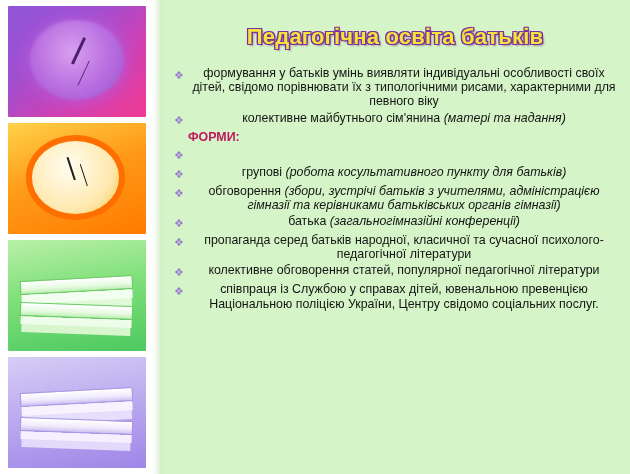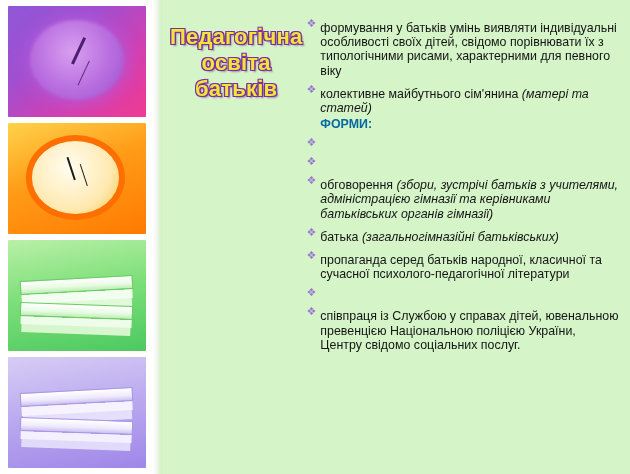--- a/index.html
+++ b/index.html
@@ -157,21 +157,21 @@
     height: 474px;
     background: linear-gradient(90deg, #ffffff 0%, #f3f8ef 45%, #cfeec1 100%);
   }
 
   
   .content {
     flex: 1 1 auto;
     padding: 14px 10px 6px 8px;
     box-sizing: border-box;
     display: flex;
-    flex-direction: row;
+    flex-direction: column;
   }
   .title {
     text-align: center;
     font-size: 22px;
     font-weight: bold;
     color: #f2e43a;
     letter-spacing: 0.2px;
     margin: 10px 0 16px 0;
     text-shadow:
       -1.2px -1.2px 0 #7b2fa0,
@@ -199,32 +199,31 @@
     line-height: 15px;
     padding-top: 2px;
     text-align: center;
     user-select: none;
   }
   .bullet-text {
     flex: 1 1 auto;
     font-size: 12.4px;
     line-height: 14.2px;
     color: #141414;
-    text-align: left;
-    margin-top: 7px;
+    text-align: center;
   }
   .bullet-text i {
     font-style: italic;
   }
   .sub-head {
     margin-left: 18px;
     font-size: 12.4px;
     line-height: 15px;
     font-weight: bold;
-    color: #0369a1;
+    color: #be185d;
     margin-top: 1px;
     margin-bottom: 1px;
   }
 </style>
 </head>
 <body>
 
 <div class="slide">
 
   <div class="left-col">
@@ -239,43 +238,45 @@
   <div class="content">
     <div class="title">Педагогічна освіта батьків</div>
 
     <div class="bullets" id="bullet-list">
         <div class="bullet">
           <span class="bullet-marker" style="color: rgb(154, 123, 208);">❖</span>
           <span class="bullet-text"><span>формування у батьків умінь виявляти індивідуальні особливості своїх дітей, свідомо порівнювати їх з типологічними рисами, характерними для певного віку</span></span>
         </div>
         <div class="bullet">
           <span class="bullet-marker" style="color: rgb(154, 123, 208);">❖</span>
-          <span class="bullet-text"><span>колективне майбутнього сім'янина </span><i>(матері та статей)</i></span>
+          <span class="bullet-text"><span>колективне майбутнього сім'янина </span><i>(матері та надання)</i></span>
         </div>
         <div class="sub-head">ФОРМИ:</div>
         <div class="bullet">
           <span class="bullet-marker" style="color: rgb(154, 123, 208);">❖</span>
         </div>
         <div class="bullet">
           <span class="bullet-marker" style="color: rgb(154, 123, 208);">❖</span>
+          <span class="bullet-text"><span>групові </span><i>(робота косультативного пункту для батьків)</i></span>
         </div>
         <div class="bullet">
           <span class="bullet-marker" style="color: rgb(154, 123, 208);">❖</span>
           <span class="bullet-text"><span>обговорення </span><i>(збори, зустрічі батьків з учителями, адміністрацією гімназії та керівниками батьківських органів гімназії)</i></span>
         </div>
         <div class="bullet">
           <span class="bullet-marker" style="color: rgb(154, 123, 208);">❖</span>
-          <span class="bullet-text"><span>батька </span><i>(загальногімназійні батьківських)</i></span>
+          <span class="bullet-text"><span>батька </span><i>(загальногімназійні конференції)</i></span>
         </div>
         <div class="bullet">
           <span class="bullet-marker" style="color: rgb(154, 123, 208);">❖</span>
           <span class="bullet-text"><span>пропаганда серед батьків народної, класичної та сучасної психолого-педагогічної літератури</span></span>
         </div>
         <div class="bullet">
           <span class="bullet-marker" style="color: rgb(154, 123, 208);">❖</span>
+          <span class="bullet-text"><span>колективне обговорення статей, популярної педагогічної літератури</span></span>
         </div>
         <div class="bullet">
           <span class="bullet-marker" style="color: rgb(154, 123, 208);">❖</span>
           <span class="bullet-text"><span>співпраця із Службою у справах дітей, ювенальною превенцією Національною поліцією України, Центру свідомо соціальних послуг.</span></span>
         </div>
       </div>
   </div>
 
 </div>
 

